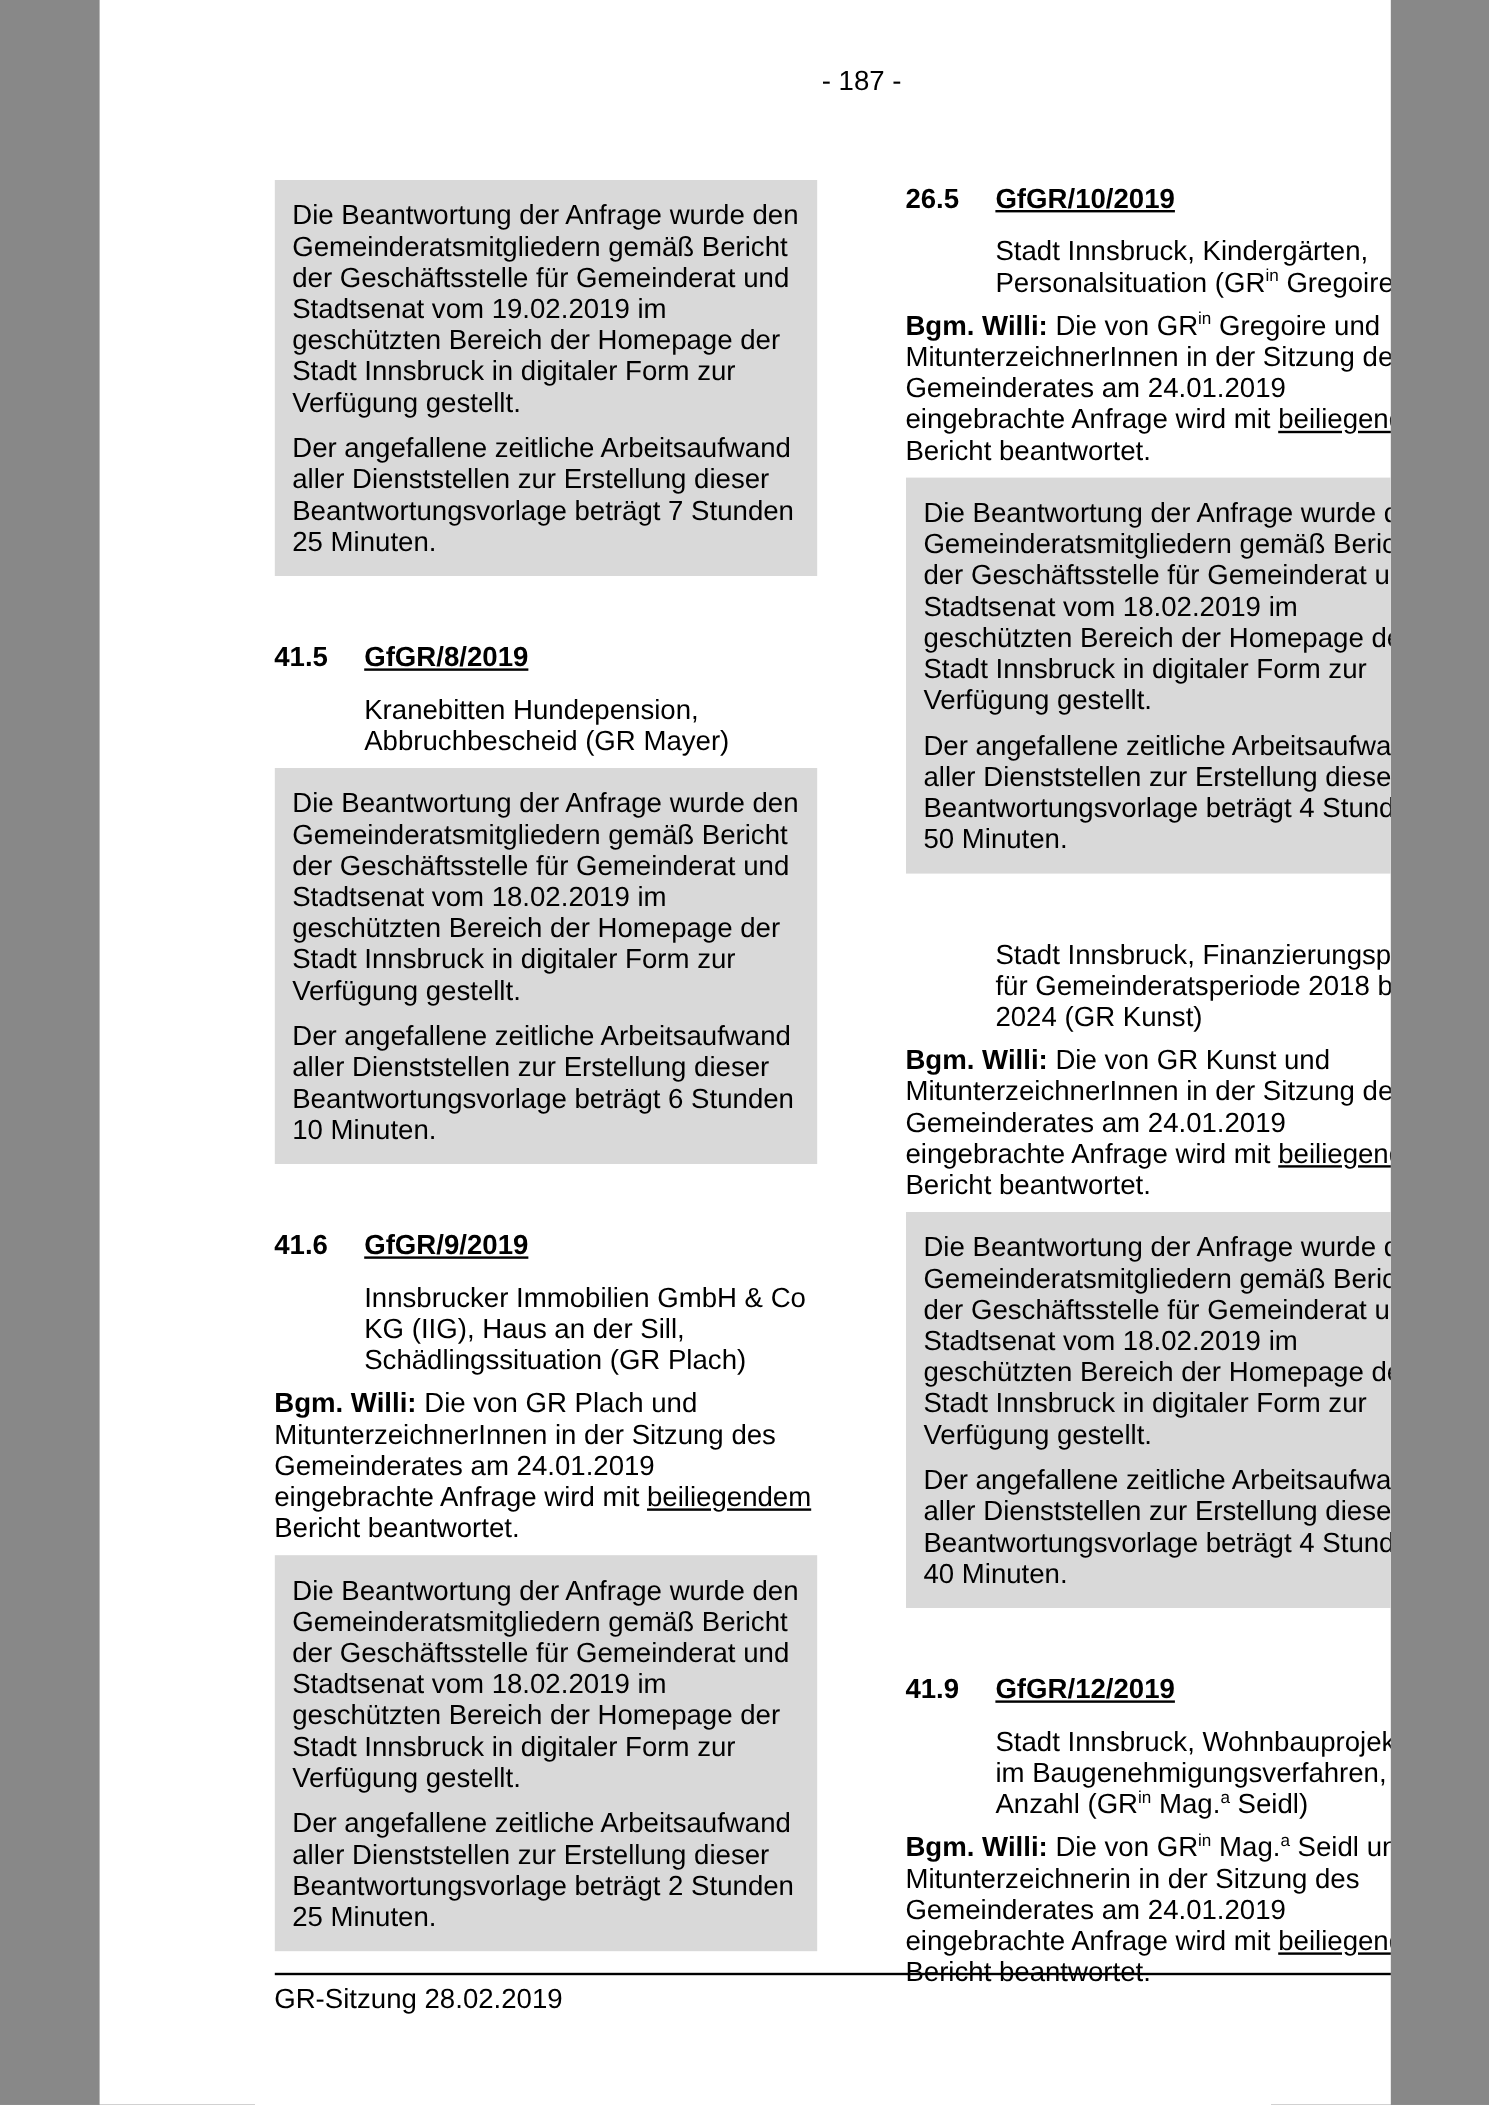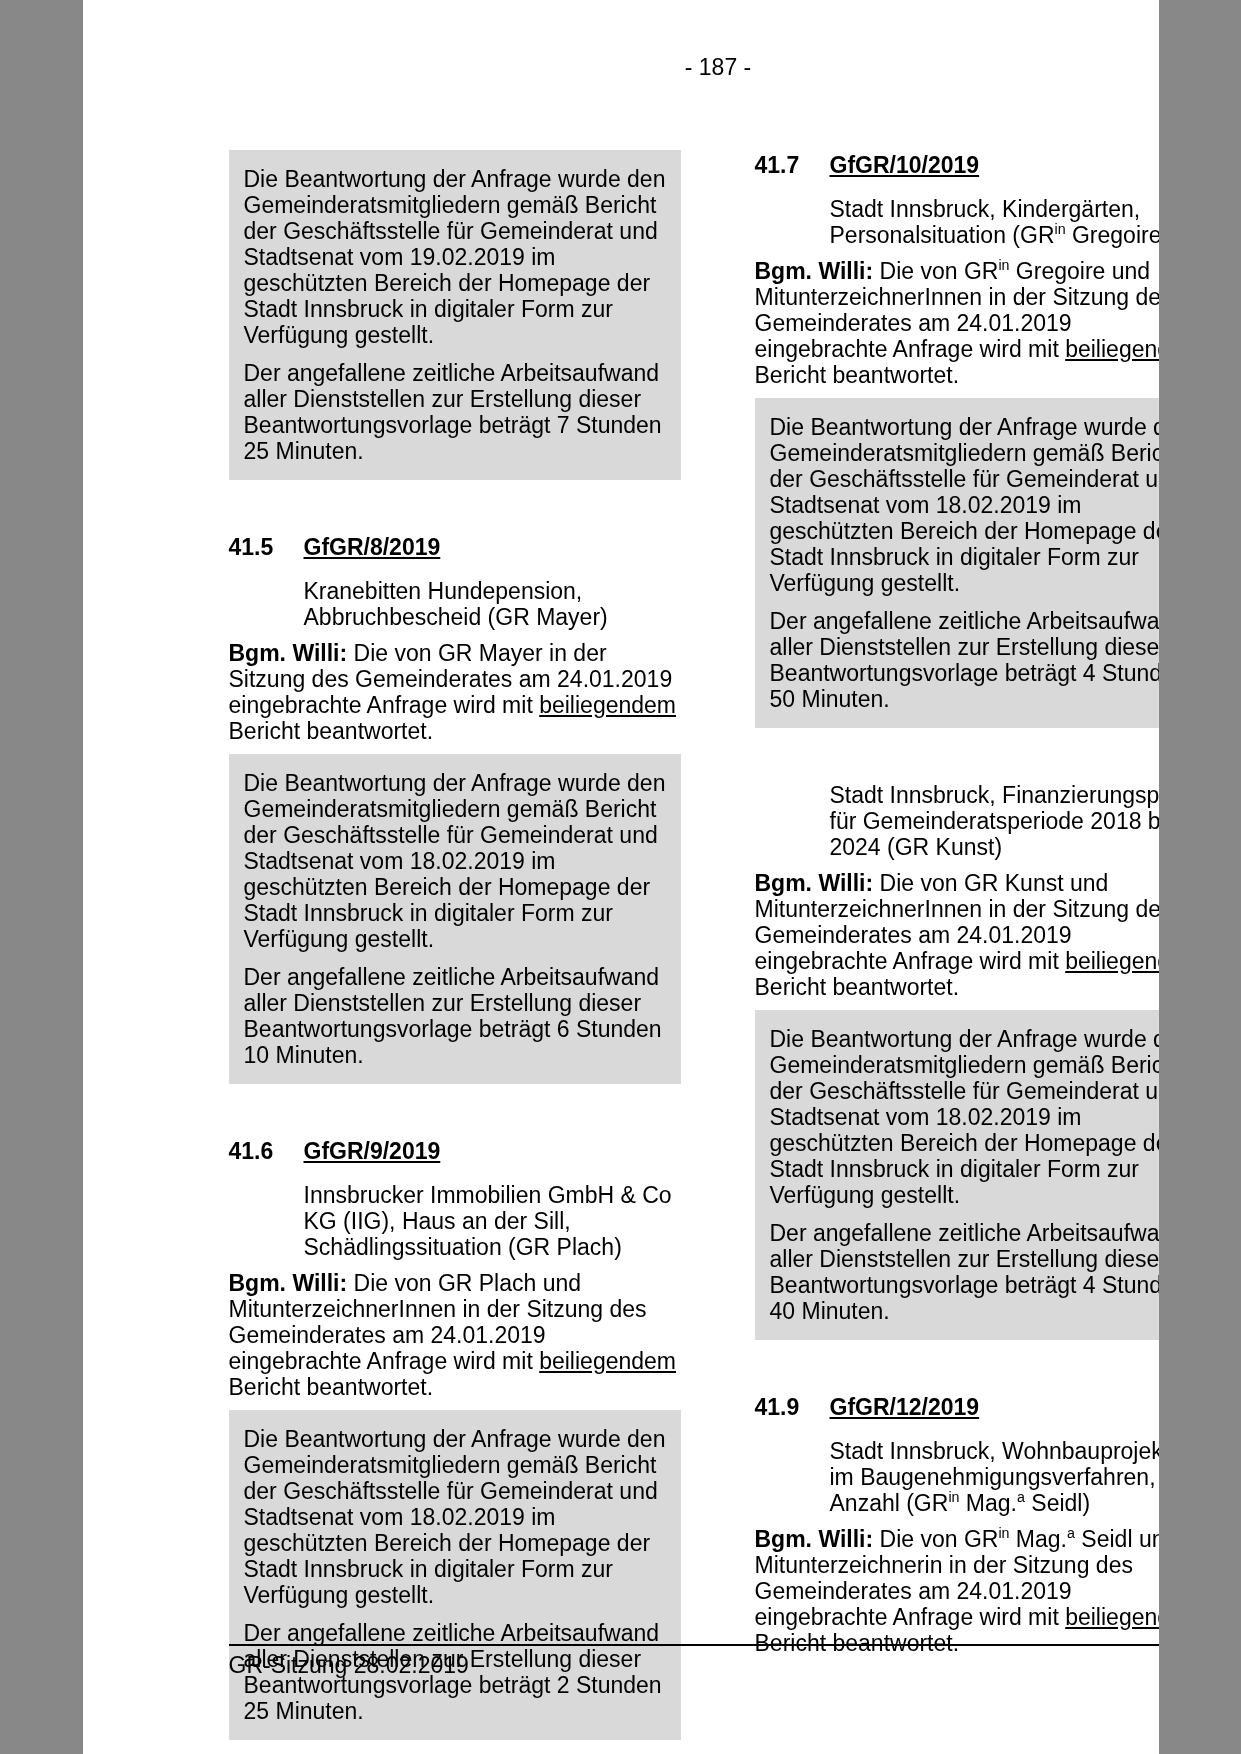--- a/index.html
+++ b/index.html
@@ -75,21 +75,20 @@
       <p class="gp">Die Beantwortung der Anfrage wurde den Gemeinderatsmitgliedern gemäß Bericht der Geschäftsstelle für Gemeinderat und Stadtsenat vom 19.02.2019 im geschützten Bereich der Homepage der Stadt Innsbruck in digitaler Form zur Verfügung gestellt.</p>
       <p class="gp">Der angefallene zeitliche Arbeitsaufwand aller Dienststellen zur Erstellung dieser Beantwortungsvorlage beträgt 7 Stunden 25 Minuten.</p>
     </div>
 
     <section class="section">
       <div class="sec-head">
         <span class="sec-num">41.5</span>
         <span class="sec-code">GfGR/8/2019</span>
       </div>
       <h3 class="sec-title"><span>Kranebitten Hundepension, Abbruchbescheid (GR Mayer)</span></h3>
-      <p class="para"><b>Bgm. Willi:</b><span> Die von GR Mayer in der Sitzung des Gemeinderates am 24.01.2019 eingebrachte Anfrage wird mit </span><u>beiliegendem</u><span> Bericht beantwortet.</span></p>
       <div class="graybox">
         <p class="gp">Die Beantwortung der Anfrage wurde den Gemeinderatsmitgliedern gemäß Bericht der Geschäftsstelle für Gemeinderat und Stadtsenat vom 18.02.2019 im geschützten Bereich der Homepage der Stadt Innsbruck in digitaler Form zur Verfügung gestellt.</p>
         <p class="gp">Der angefallene zeitliche Arbeitsaufwand aller Dienststellen zur Erstellung dieser Beantwortungsvorlage beträgt 6 Stunden 10 Minuten.</p>
       </div>
     </section>
 
     <section class="section">
       <div class="sec-head">
         <span class="sec-num">41.6</span>
         <span class="sec-code">GfGR/9/2019</span>
@@ -101,21 +100,21 @@
         <p class="gp">Der angefallene zeitliche Arbeitsaufwand aller Dienststellen zur Erstellung dieser Beantwortungsvorlage beträgt 2 Stunden 25 Minuten.</p>
       </div>
     </section>
 
   </div>
 
   <div class="col col-right">
 
     <section class="section">
       <div class="sec-head">
-        <span class="sec-num">41.7</span>
+        <span class="sec-num">26.5</span>
         <span class="sec-code">GfGR/10/2019</span>
       </div>
       <h3 class="sec-title"><span>Stadt Innsbruck, Kindergärten, Personalsituation (GR</span><sup>in</sup><span> Gregoire)</span></h3>
       <p class="para"><b>Bgm. Willi:</b><span> Die von GR</span><sup>in</sup><span> Gregoire und MitunterzeichnerInnen in der Sitzung des Gemeinderates am 24.01.2019 eingebrachte Anfrage wird mit </span><u>beiliegendem</u><span> Bericht beantwortet.</span></p>
       <div class="graybox">
         <p class="gp">Die Beantwortung der Anfrage wurde den Gemeinderatsmitgliedern gemäß Bericht der Geschäftsstelle für Gemeinderat und Stadtsenat vom 18.02.2019 im geschützten Bereich der Homepage der Stadt Innsbruck in digitaler Form zur Verfügung gestellt.</p>
         <p class="gp">Der angefallene zeitliche Arbeitsaufwand aller Dienststellen zur Erstellung dieser Beantwortungsvorlage beträgt 4 Stunden 50 Minuten.</p>
       </div>
     </section>
 

